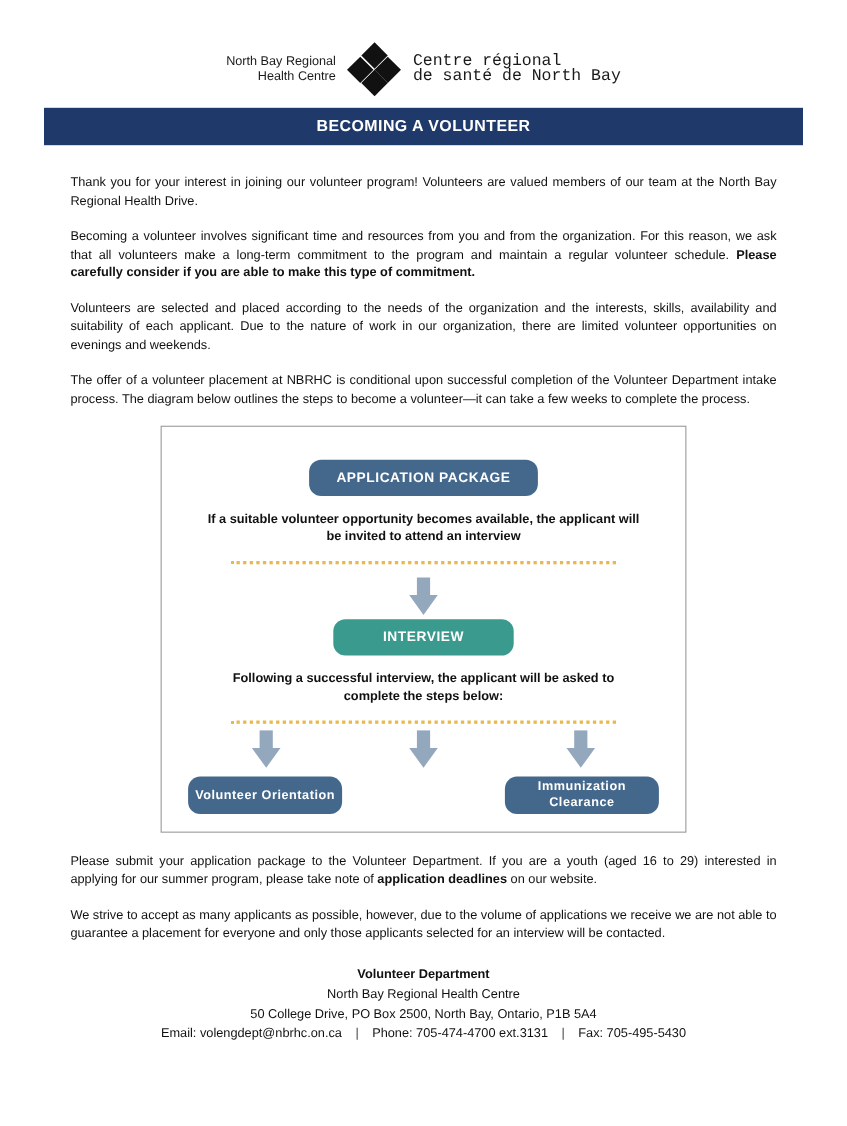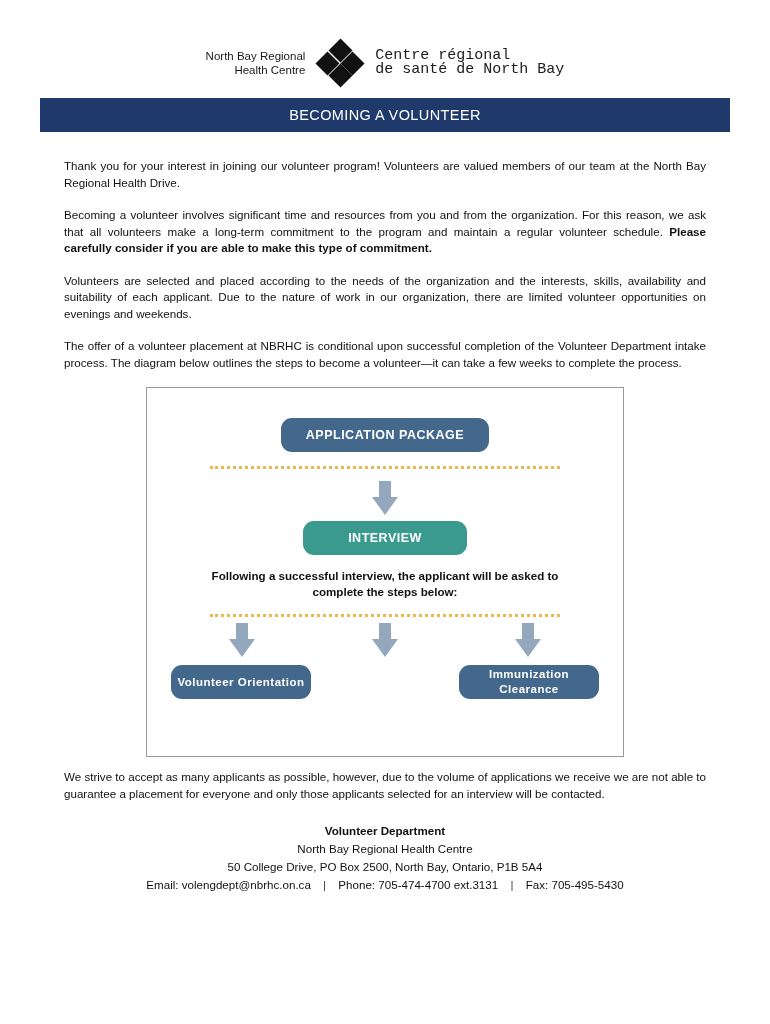--- a/index.html
+++ b/index.html
@@ -58,21 +58,21 @@
   .logo-mark i.d-right  { left: 25px;   top: 12.5px; }
   .logo-mark i.d-bottom { left: 12.5px; top: 25px; }
 
   
   .banner {
     margin: 6px 40px 2px 40px;
     height: 34px;
     background: #20396b;
     color: #ffffff;
     font-size: 14.5px;
-    font-weight: normal;
+    font-weight: bold;
     letter-spacing: 0.4px;
     display: flex;
     align-items: center;
     justify-content: center;
   }
 
   
   .body-wrap {
     margin: 0 64px;
   }
@@ -81,21 +81,21 @@
     line-height: 16.5px;
     text-align: justify;
     margin: 0 0 16px 0;
     color: #111111;
   }
   p.para.first { margin-top: 26px; }
   p.para b { font-weight: bold; }
 
   
   .diagram {
-    margin: 6px auto 12px auto;
+    margin: 6px auto 0 auto;
     width: 478px;
     height: 370px;
     border: 1px solid #9a9a9a;
     box-sizing: border-box;
     padding: 16px 24px;
     display: flex;
     flex-direction: column;
     align-items: center;
     background: #ffffff;
   }
@@ -224,20 +224,21 @@
   <p class="para"><span>Becoming a volunteer involves significant time and resources from you and from the organization. For this reason, we ask that all volunteers make a long-term commitment to the program and maintain a regular volunteer schedule. </span><b>Please carefully consider if you are able to make this type of commitment.</b></p>
 
   <p class="para">Volunteers are selected and placed according to the needs of the organization and the interests, skills, availability and suitability of each applicant. Due to the nature of work in our organization, there are limited volunteer opportunities on evenings and weekends.</p>
 
   <p class="para">The offer of a volunteer placement at NBRHC is conditional upon successful completion of the Volunteer Department intake process. The diagram below outlines the steps to become a volunteer—it can take a few weeks to complete the process.</p>
 
   <div class="diagram">
 
     <div class="pill blue pill-application">APPLICATION PACKAGE</div>
 
+    <div class="caption">If a suitable volunteer opportunity becomes available, the applicant will be invited to attend an interview</div>
 
     <div class="dotted-rule"></div>
 
     <div class="arrow">
       <span class="shaft"></span>
         <span class="head"></span>
     </div>
 
     <div class="pill teal pill-interview">INTERVIEW</div>
 
@@ -260,20 +261,21 @@
         </div>
     </div>
 
     <div class="pill-row">
       <div class="pill blue">Volunteer Orientation</div>
       <div class="pill blue">Immunization Clearance</div>
     </div>
 
   </div>
 
+  <p class="para" style="margin-top:18px;"><span>Please submit your application package to the Volunteer Department. If you are a youth (aged 16 to 29) interested in applying for our summer program, please take note of </span><b>application deadlines</b><span> on our website.</span></p>
 
   <p class="para">We strive to accept as many applicants as possible, however, due to the volume of applications we receive we are not able to guarantee a placement for everyone and only those applicants selected for an interview will be contacted.</p>
 
 </div>
 
 <div class="footer">
   <div class="dept">Volunteer Department</div>
   <div>North Bay Regional Health Centre</div>
   <div>50 College Drive, PO Box 2500, North Bay, Ontario, P1B 5A4</div>
   <div>

